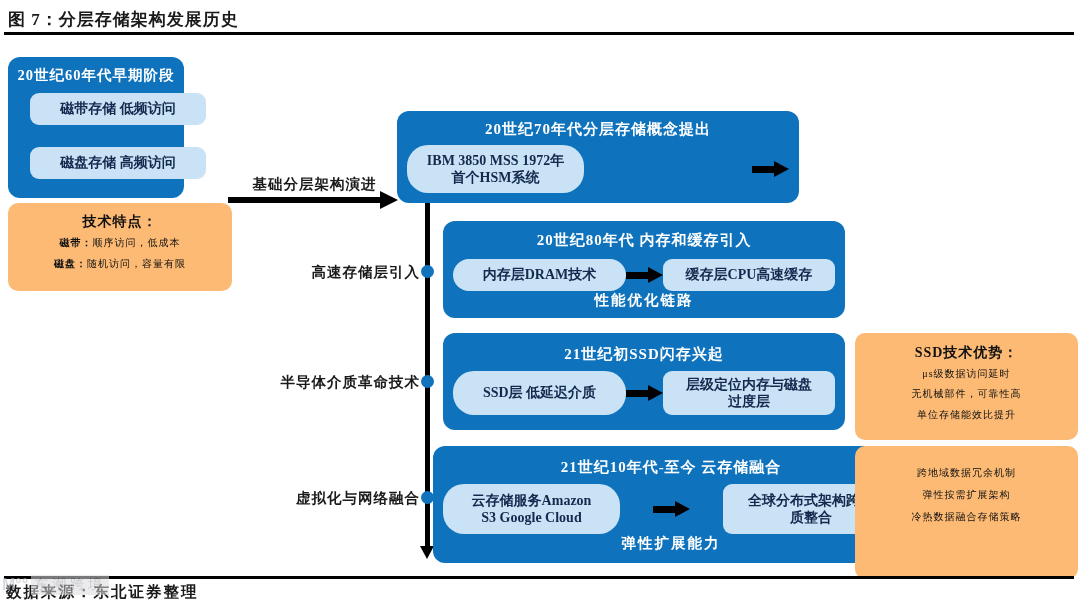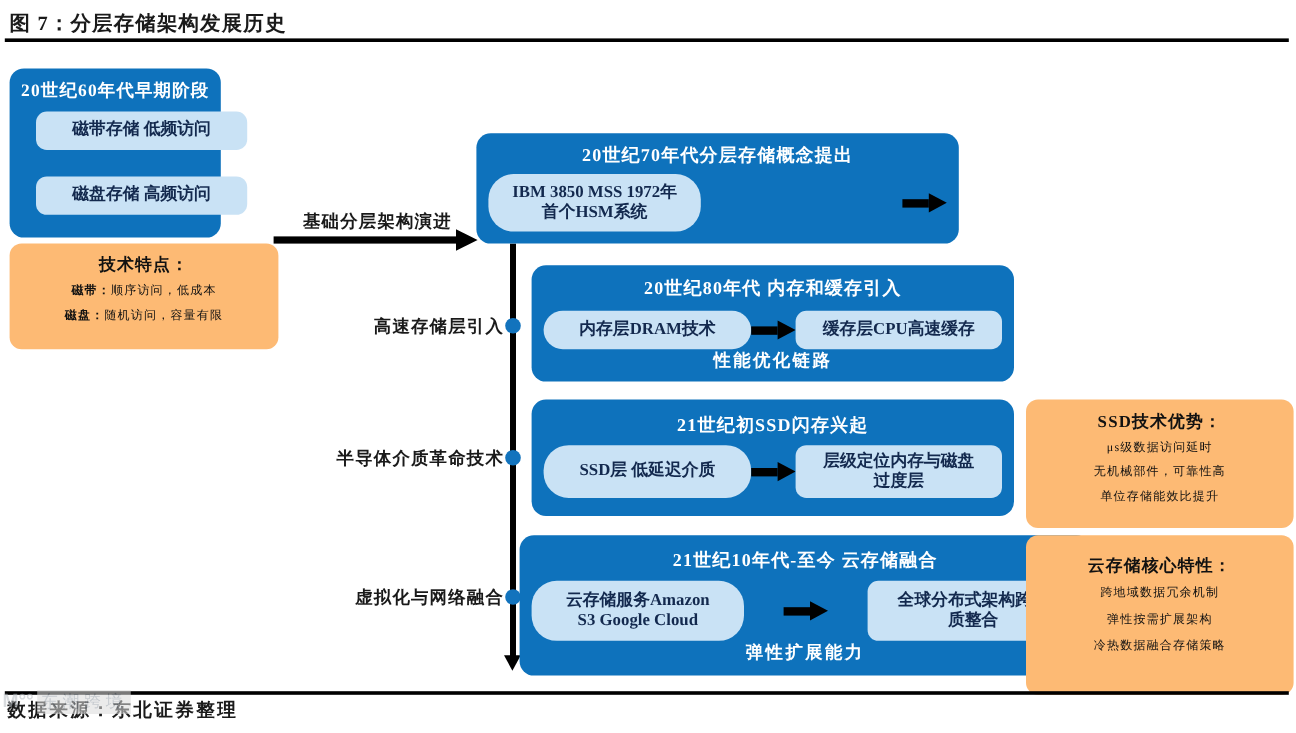--- a/index.html
+++ b/index.html
@@ -183,21 +183,20 @@
         </div>
       <div class="sub subR">
         <div>全球分布式架构跨介</div>
         <div>质整合</div>
       </div>
     </div>
     <div class="ftr">弹性扩展能力</div>
   </div>
 
   <div class="gray callout-cloud">
-    <div class="gtitle">云存储核心特性：</div>
     <div class="gline">跨地域数据冗余机制</div>
     <div class="gline">弹性按需扩展架构</div>
     <div class="gline">冷热数据融合存储策略</div>
   </div>
 
   <div class="rule bottom"></div>
   <div class="source">数据来源：东北证券整理</div>
 
   <div class="watermark">
     <span class="wm-logo">M°°</span>

